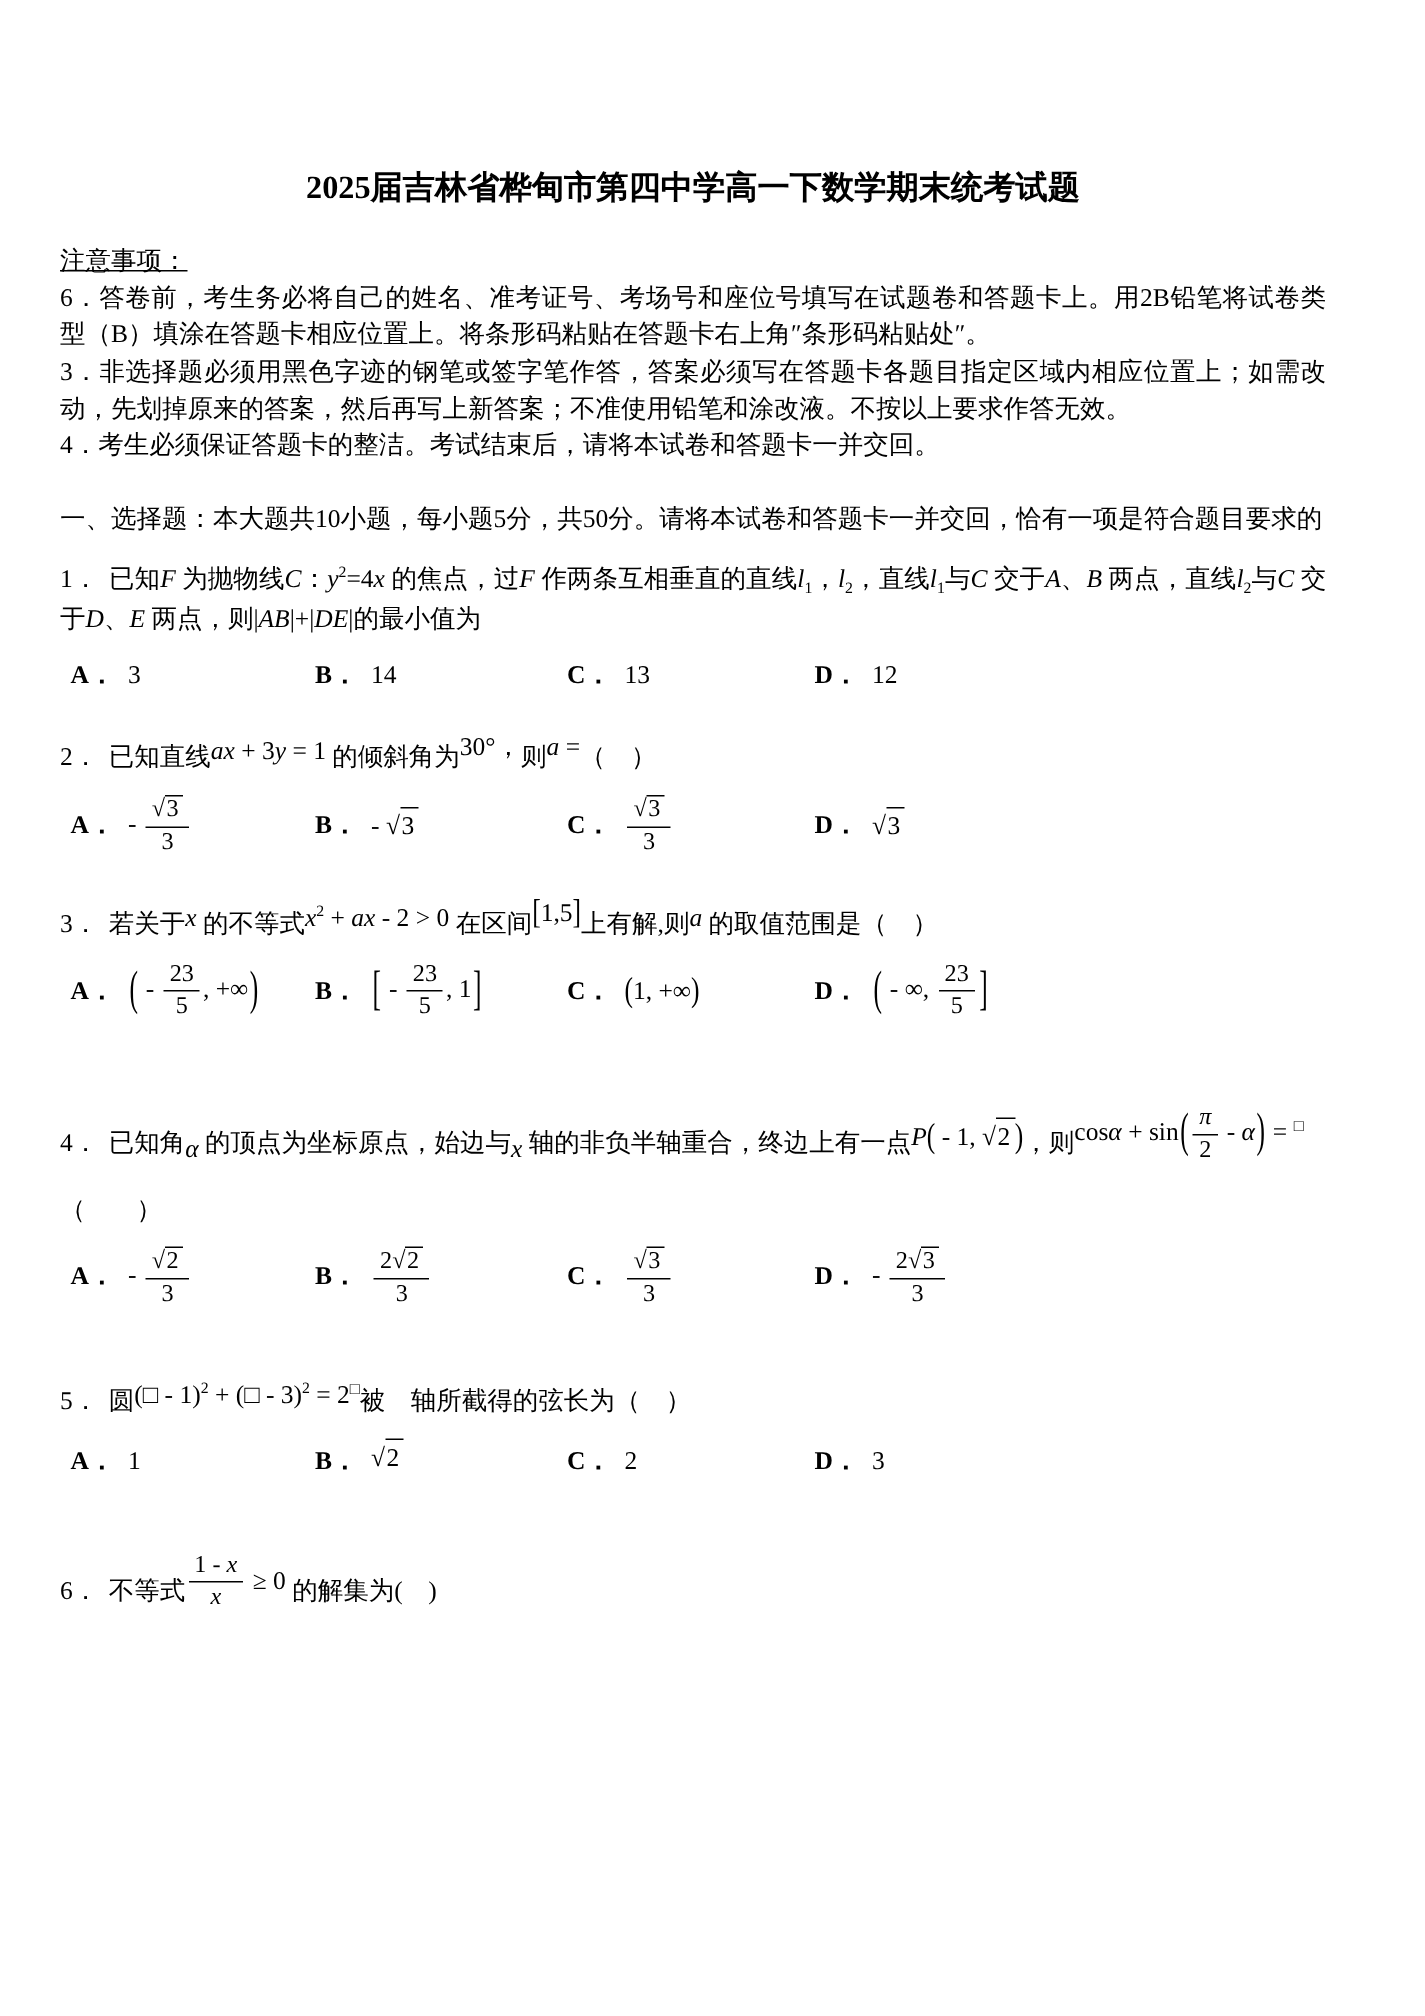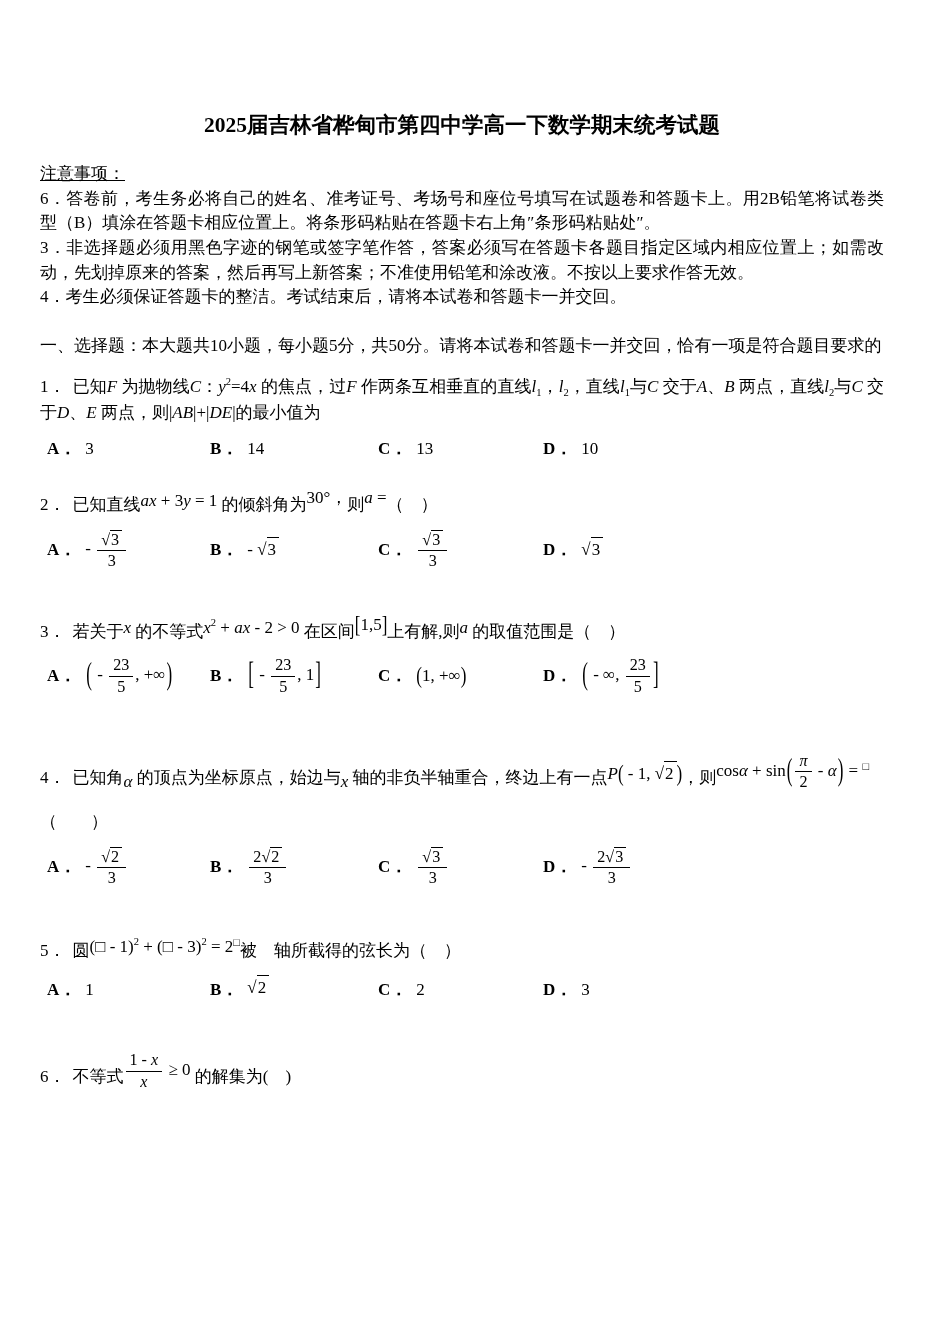--- a/index.html
+++ b/index.html
@@ -6,21 +6,21 @@
   body{width:950px;height:1344px;overflow:hidden;color:#000;
        font-family:"Liberation Serif","DejaVu Serif",serif;}
   .page{padding:112px 66px 0 40px;font-size:17px;line-height:1.45;text-align:justify;}
   .title{font-size:21.5px;font-weight:700;text-align:center;margin:0 0 22px 0;line-height:1.3;}
   .notes p{margin:0;}
   .notes .nh{margin:0;text-decoration:underline;}
   .section-heading{margin-top:24px;}
   .q{margin-top:20px;}
   .q1{margin-top:16px;}
   .q2{margin-top:24px;}
-  .q3{margin-top:42px;}
+  .q3{margin-top:26px;}
   .q4{margin-top:55px;}
   .q5{margin-top:46px;}
   .q6{margin-top:46px;}
   .stem{min-height:24px;}
   .qnum{margin-right:7px;}
   .extra-line{margin-top:16px;}
   .opts{display:grid;grid-template-columns:163px 168px 165px auto;padding-left:7px;margin-top:12px;align-items:center;}
   .opt{display:flex;align-items:center;gap:9px;min-height:24px;}
   .opt-label{font-weight:700;}
   
@@ -66,21 +66,21 @@
       <div class="opt">
           <span class="opt-label">B．</span>
           <span>14</span>
         </div>
       <div class="opt">
           <span class="opt-label">C．</span>
           <span>13</span>
         </div>
       <div class="opt">
           <span class="opt-label">D．</span>
-          <span>10</span>
+          <span>12</span>
         </div>
     </div>
   </div>
 
   <div class="q q2">
     <div class="stem"><span class="qnum">2．</span><span>已知直线<span class="fm up1"><i>ax</i> + 3<i>y</i> = 1</span> 的倾斜角为<span class="fm up2">30°，</span>则<span class="fm up2"><i>a</i> =</span>（　）</span></div>
     <div class="opts">
       <div class="opt">
           <span class="opt-label">A．</span>
           <span>- <span class="fr"><span class="nu"><span class="sq">√<span class="ov">3</span></span></span><span class="de">3</span></span></span>

